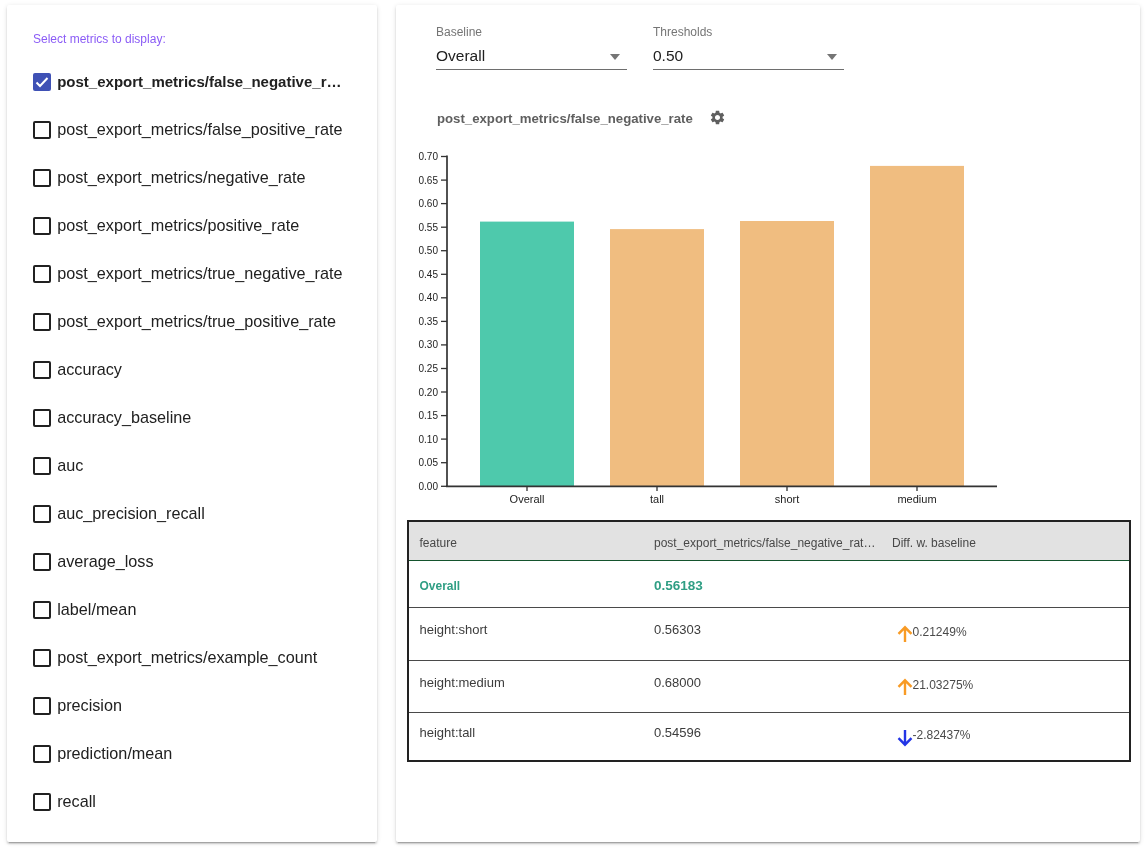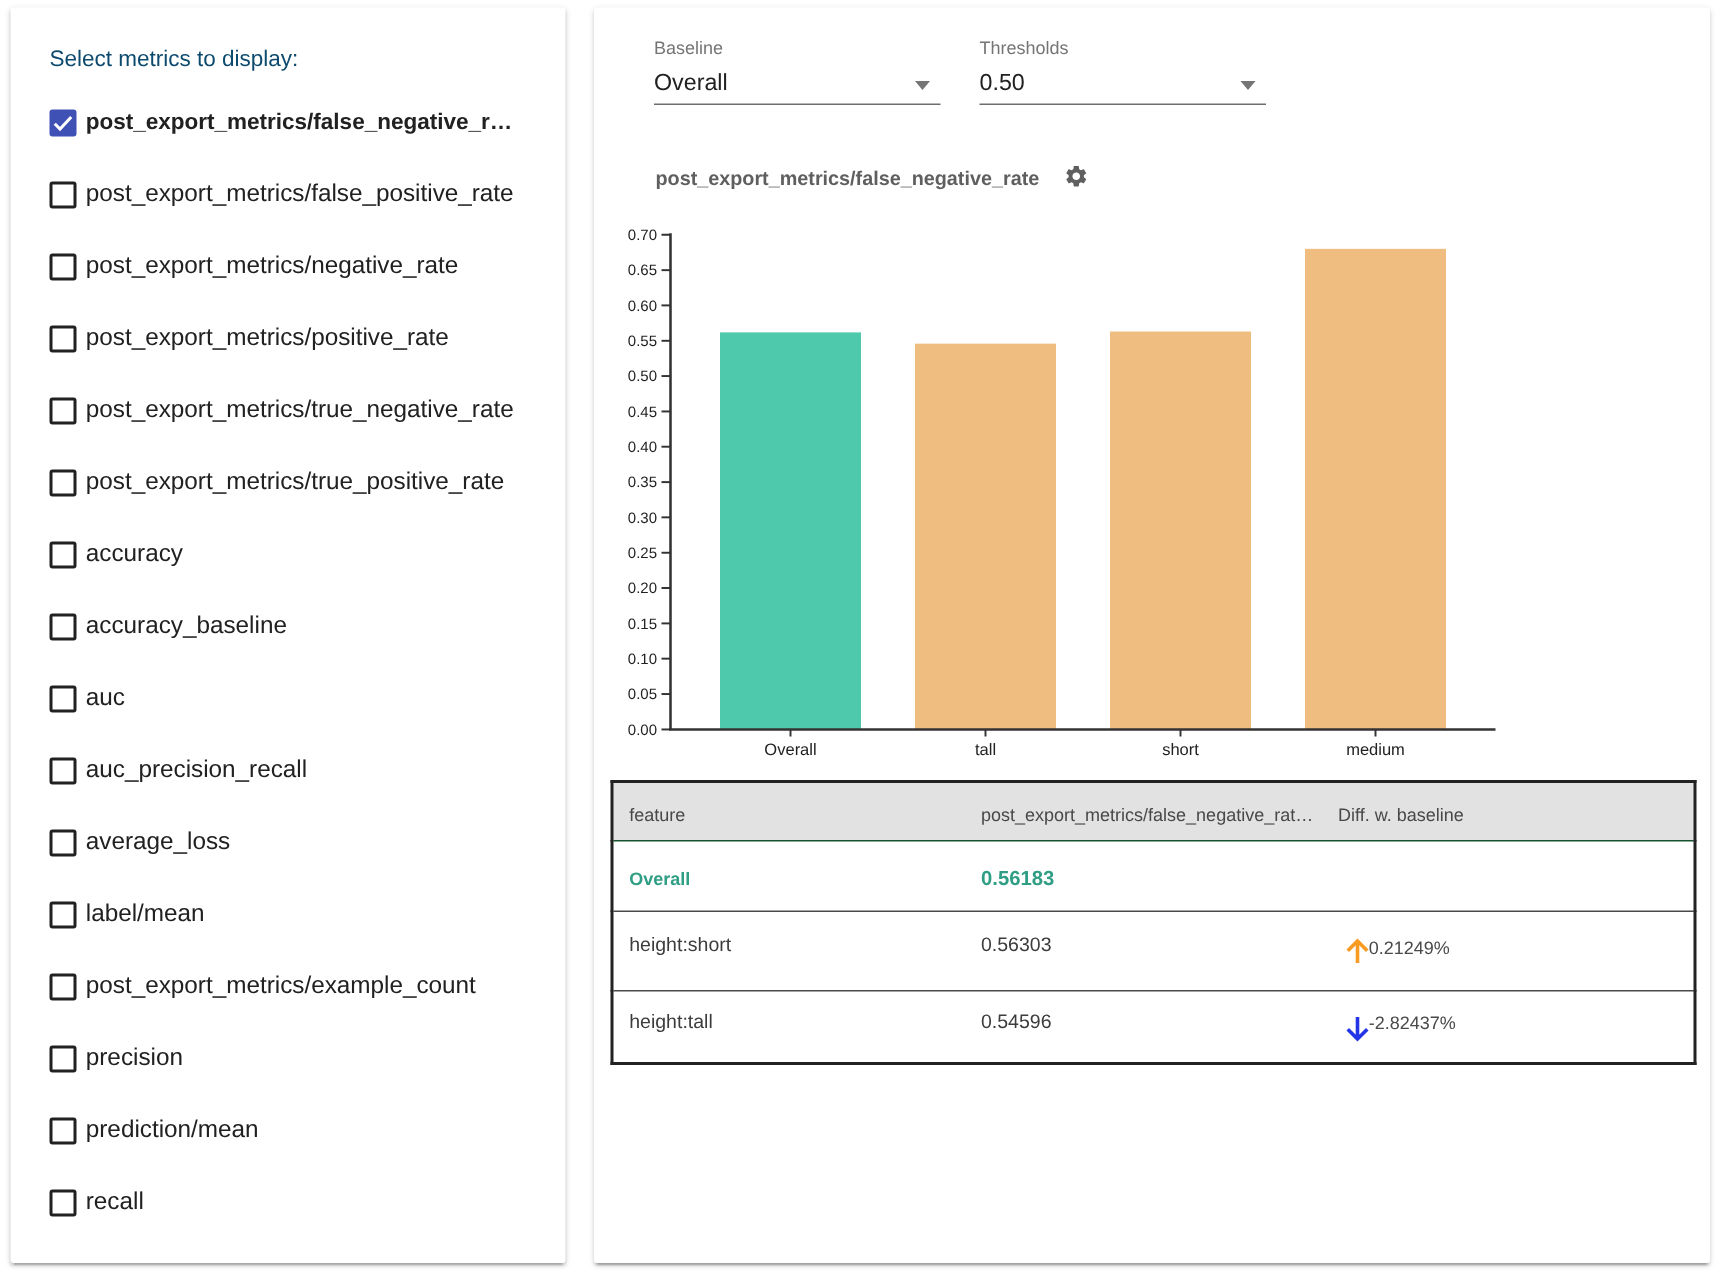--- a/index.html
+++ b/index.html
@@ -1,21 +1,21 @@
 <!DOCTYPE html>
 <html><head>
 <meta charset="utf-8">
 <style>
 * { margin:0; padding:0; box-sizing:border-box; }
 html,body { width:1147px; height:856px; background:#fff; font-family:"Liberation Sans", sans-serif; overflow:hidden; }
 .card { position:absolute; background:#fff; border-radius:2px;
   box-shadow:0 2px 2px 0 rgba(0,0,0,0.14), 0 1px 5px 0 rgba(0,0,0,0.12), 0 3px 1px -2px rgba(0,0,0,0.2); }
 #leftcard { left:7px; top:5px; width:370px; height:837px; }
 #rightcard { left:396px; top:5px; width:744px; height:837px; }
-#selTitle { position:absolute; left:26px; top:27px; font-size:15px; line-height:15px; color:#0c4a6e; }
+#selTitle { position:absolute; left:26px; top:27px; font-size:12px; line-height:15px; color:#8b5cf6; }
 .item { position:absolute; left:26px; height:48px; width:336px; }
 .cb { position:absolute; left:0; top:16px; width:18px; height:18px; border:2px solid #212121; border-radius:2px; }
 .cbc { position:absolute; left:0; top:16px; width:18px; height:18px; background:#3f51b5; border-radius:2px; }
 .itxt { position:absolute; left:24.2px; top:0; width:300px; line-height:49px; font-size:16.2px; color:#212121; white-space:nowrap; overflow:hidden; }
 .itxt.b { font-weight:bold; font-size:15px; }
 .sel { position:absolute; top:20px; width:191px; }
 .sel .lab { font-size:12px; color:#757575; line-height:14px; }
 .sel .val { font-size:15.5px; color:#212121; margin-top:4.2px; height:26.5px; line-height:26.5px; border-bottom:1px solid #6e6e6e; position:relative; }
 .sel .tri { position:absolute; right:7px; top:11px; width:0; height:0; border-left:5px solid transparent; border-right:5px solid transparent; border-top:6px solid #757575; }
 #chartTitle { position:absolute; left:41px; top:107px; font-size:13.2px; line-height:14px; font-weight:bold; color:#5f5f5f; }
@@ -199,20 +199,32 @@
           <td class="t">0.56303</td>
       <td>
             <span class="diffcell">
               <svg width="16" height="18" viewBox="0 0 16 18">
                 <path d="M8 17 L8 2.3 M1.5 8.8 L8 2.3 L14.5 8.8" stroke="#f89b25" stroke-width="2.4" fill="none"></path>
               </svg>
               <span class="pct">0.21249%</span>
             </span>
           </td>
         </tr>
+    <tr class="rr">
+          <td class="t">height:medium</td>
+          <td class="t">0.68000</td>
+      <td>
+            <span class="diffcell">
+              <svg width="16" height="18" viewBox="0 0 16 18">
+                <path d="M8 17 L8 2.3 M1.5 8.8 L8 2.3 L14.5 8.8" stroke="#f89b25" stroke-width="2.4" fill="none"></path>
+              </svg>
+              <span class="pct">21.03275%</span>
+            </span>
+          </td>
+        </tr>
     <tr class="rl">
           <td class="t">height:tall</td>
           <td class="t">0.54596</td>
       <td>
             <span class="diffcell">
               <svg style="margin-top:3px" width="16" height="18" viewBox="0 0 16 18">
                 <path d="M8 1 L8 15.7 M1.5 9.2 L8 15.7 L14.5 9.2" stroke="#2335e6" stroke-width="2.4" fill="none"></path>
               </svg>
               <span class="pct">-2.82437%</span>
             </span>

